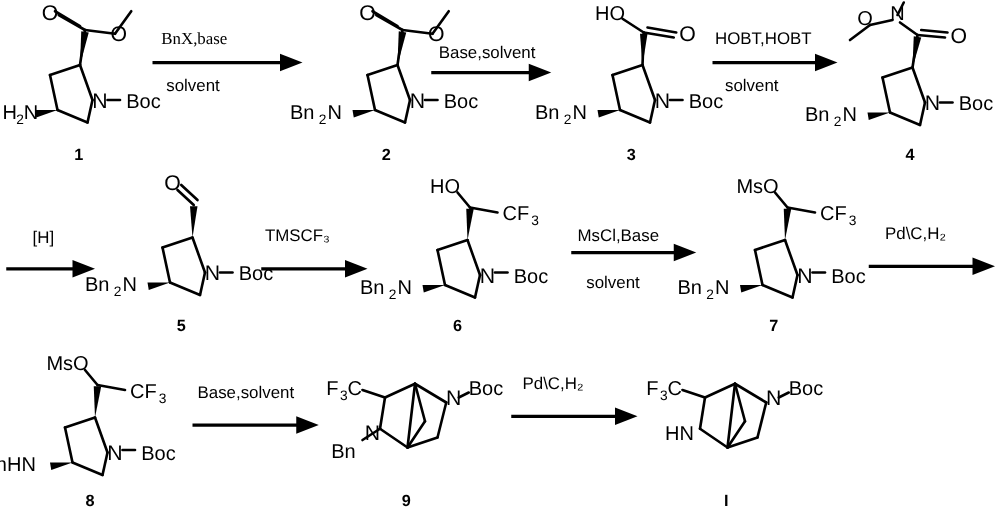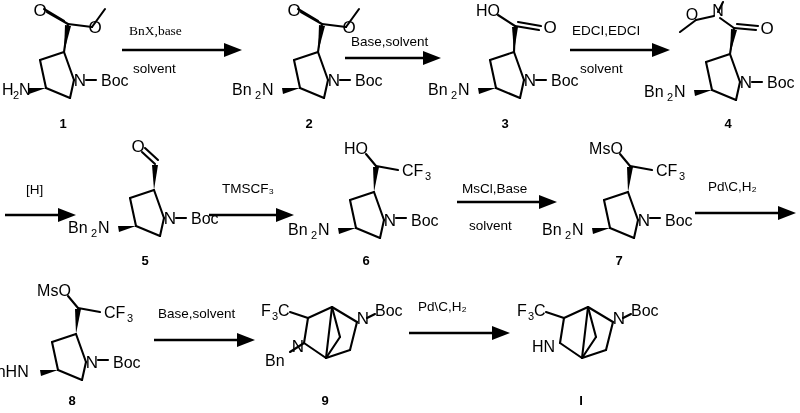--- a/index.html
+++ b/index.html
@@ -121,21 +121,21 @@
 </svg>
 </div>
 <div class="cmpnum" style="left:492px;top:116px;width:26px;">3</div>
 
 <div class="node" style="left:568px;top:22px;">
 <svg width="104" height="62" viewBox="0 0 104 62">
   <line x1="2" y1="28" x2="88" y2="28" stroke="#000" stroke-width="2.6"></line>
   <polygon points="84,21 102,28 84,35" fill="#000"></polygon>
 </svg>
 </div>
-<div class="cond" style="left:572px;top:24px;">EDCI,EDCI</div>
+<div class="cond" style="left:572px;top:24px;">HOBT,HOBT</div>
 <div class="cond" style="left:580px;top:62px;">solvent</div>
 
 <div class="node" style="left:668px;top:0px;">
 <svg width="132" height="120" viewBox="0 0 132 120">
   <g stroke="#000" stroke-width="2.1" fill="none" stroke-linecap="round">
     <path d="M62,54 L72,82"></path>
     <path d="M62,54 L38,62"></path>
     <path d="M38,62 L44,90"></path>
     <path d="M44,90 L68,100"></path>
     <path d="M68,100 L72,82"></path>
@@ -193,21 +193,21 @@
 </svg>
 </div>
 <div class="cmpnum" style="left:132px;top:253px;width:26px;">5</div>
 
 <div class="node" style="left:208px;top:200px;">
 <svg width="88" height="34" viewBox="0 0 88 34">
   <line x1="1" y1="15" x2="72" y2="15" stroke="#000" stroke-width="2.6"></line>
   <polygon points="68,8 86,15 68,22" fill="#000"></polygon>
 </svg>
 </div>
-<div class="cond" style="left:222px;top:182px;text-align:center;"><span>TMSCF₃</span></div>
+<div class="cond" style="left:212px;top:182px;text-align:center;"><span>TMSCF₃</span></div>
 
 <div class="node" style="left:312px;top:140px;">
 <svg width="140" height="118" viewBox="0 0 140 118">
   <g stroke="#000" stroke-width="2.1" fill="none" stroke-linecap="round">
     <path d="M62,52 L72,80"></path>
     <path d="M62,52 L38,60"></path>
     <path d="M38,60 L44,88"></path>
     <path d="M44,88 L68,98"></path>
     <path d="M68,98 L72,80"></path>
     <path d="M64,26 L54,14"></path>

